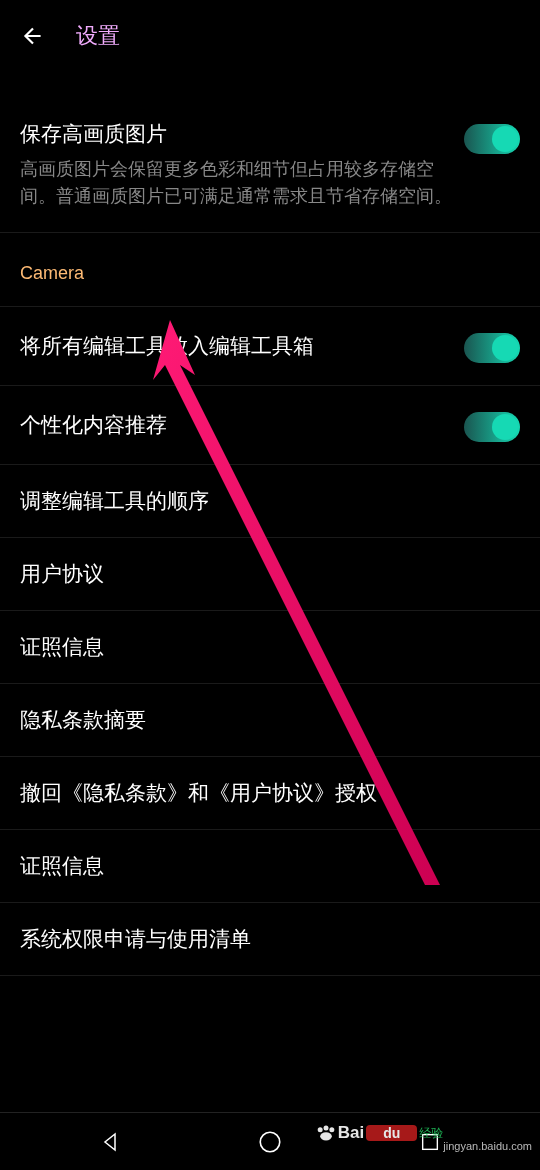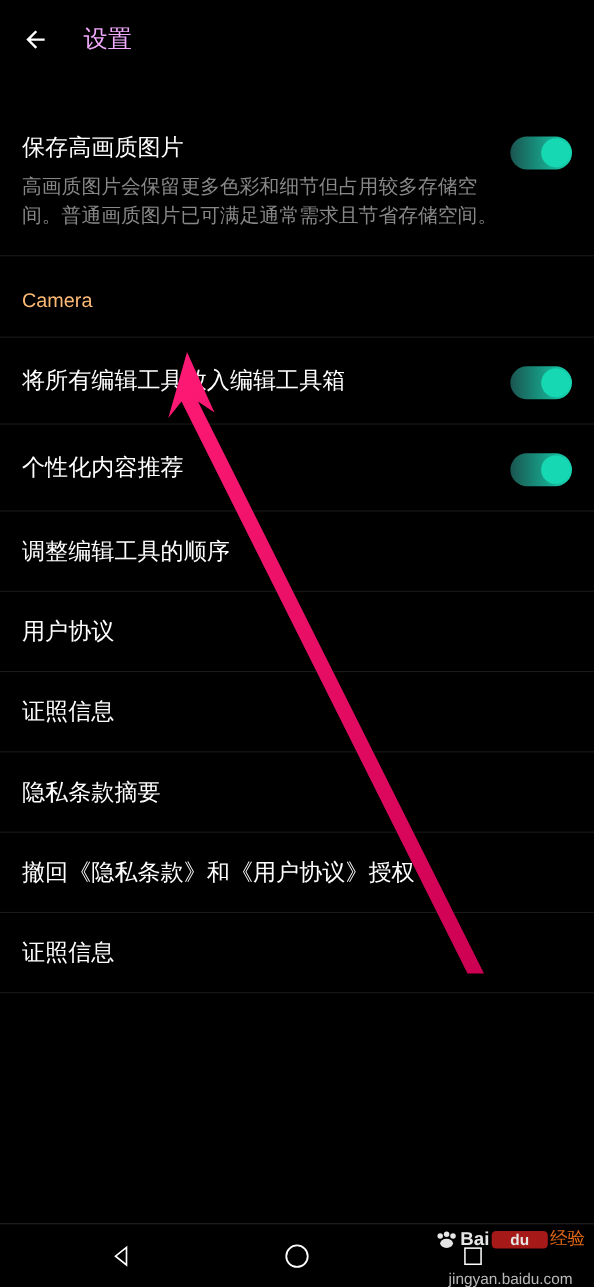--- a/index.html
+++ b/index.html
@@ -115,56 +115,55 @@
     }
     .nav-btn {
       width: 32px;
       height: 32px;
       display: flex;
       align-items: center;
       justify-content: center;
     }
     .watermark {
       position: absolute;
-      bottom: 0;
+      bottom: 18px;
       right: 8px;
       display: flex;
-      flex-direction: column;
-      align-items: center;
+      align-items: flex-start;
       z-index: 5;
       opacity: 0.9;
     }
     .watermark-logo {
       display: flex;
       align-items: center;
       gap: 2px;
     }
     .watermark-paw {
       width: 20px;
       height: 18px;
     }
     .watermark-text1 {
       font-size: 17px;
       color: #ffffff;
       font-weight: bold;
     }
     .watermark-text2 {
-      font-size: 16px;
-      color: #f97316;
+      font-size: 12px;
+      color: #22c55e;
     }
     .watermark-badge {
       background: #b91c1c;
       color: #fff;
       border-radius: 4px;
       padding: 0 17px;
       font-size: 14px;
       font-weight: bold;
     }
     .watermark-url {
-      font-size: 14px;
+      font-size: 11px;
       color: #cccccc;
       margin-top: 17px;
     }
   </style>
 </head>
 <body>
 
 <div class="header">
   <div class="back-arrow">
     <svg viewBox="0 0 24 24" fill="none" stroke="#ffffff" stroke-width="2">
@@ -223,20 +222,23 @@
   </div>
 
   <div class="setting-item">
     <div class="setting-title">撤回《隐私条款》和《用户协议》授权</div>
   </div>
 
   <div class="setting-item">
     <div class="setting-title">证照信息</div>
   </div>
 
+  <div class="setting-item">
+    <div class="setting-title">系统权限申请与使用清单</div>
+  </div>
 
 
 </div>
 
 <div class="arrow-overlay">
   <svg width="310" height="580" viewBox="0 0 310 580">
     <defs>
       <linearGradient id="arrowGrad" x1="0%" y1="0%" x2="100%" y2="100%">
         <stop offset="0%" stop-color="#ff1a75"></stop>
         <stop offset="100%" stop-color="#cc0052"></stop>

